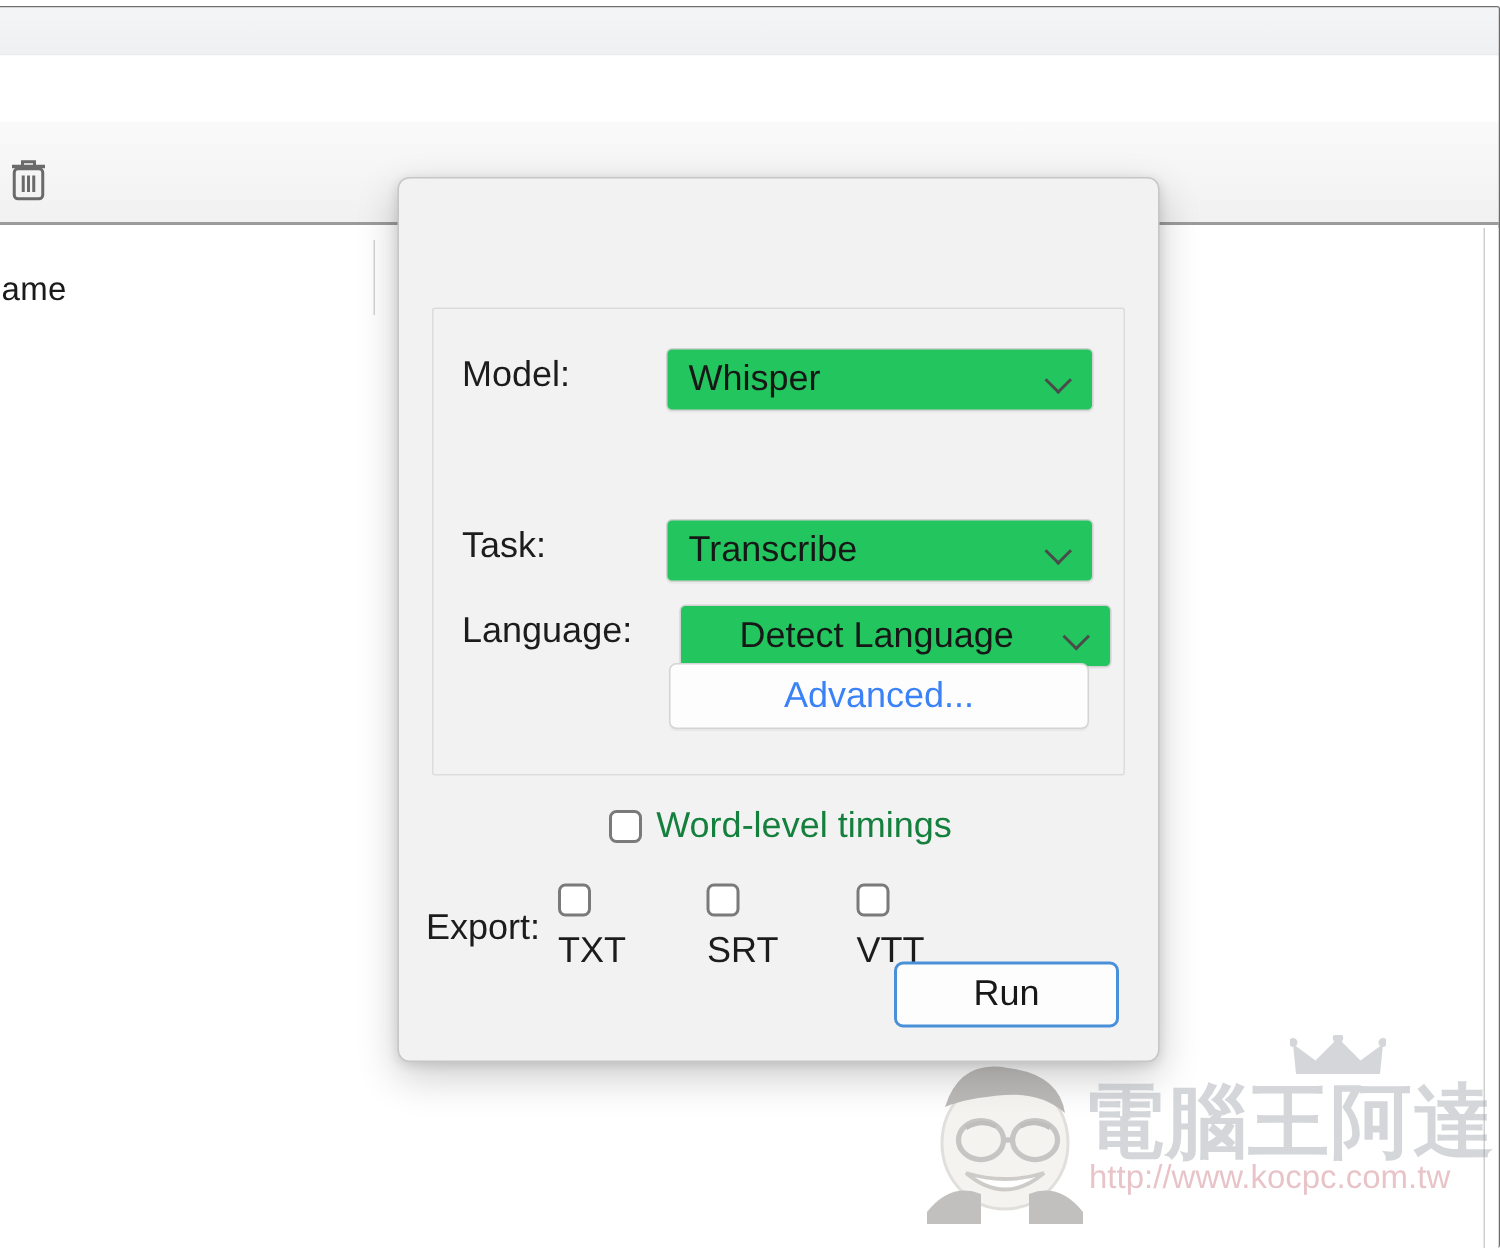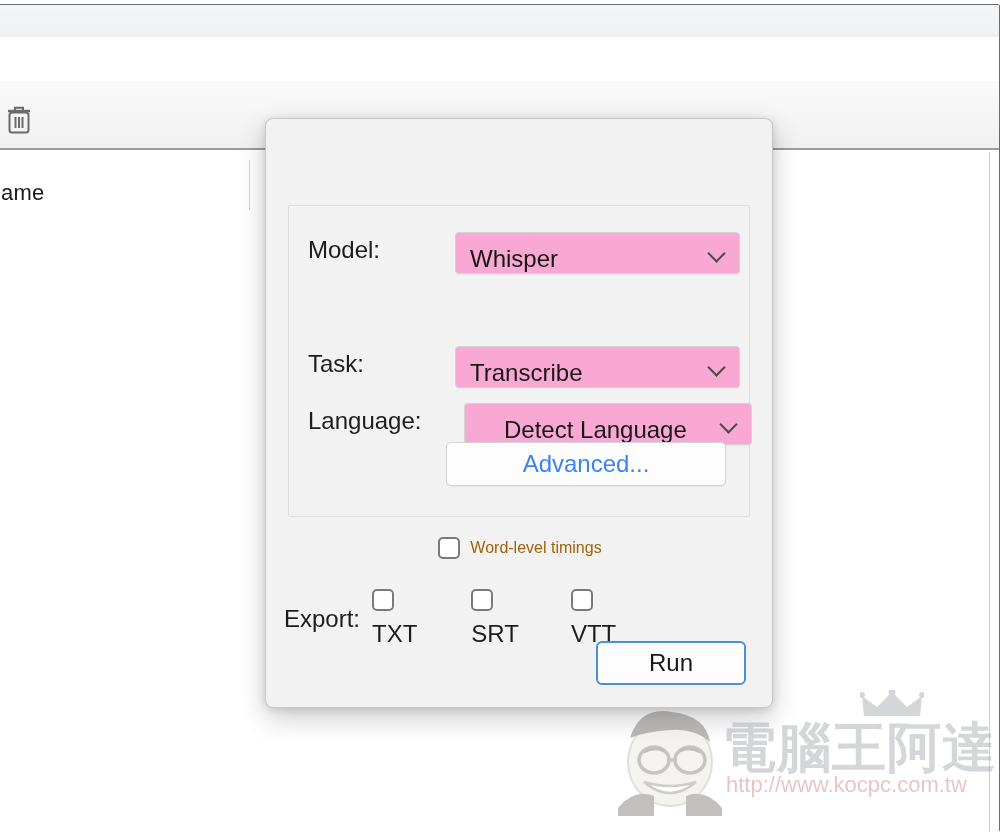--- a/index.html
+++ b/index.html
@@ -217,27 +217,26 @@
     color: #1c1c1c;
     white-space: nowrap;
   }
 
   .combo {
     position: absolute;
     left: 155px;
     top: 0;
     width: 285px;
     height: 42px;
-    background: #f9a8d4;
+    background: #22c55e;
     border: 1px solid #d2d2d2;
     border-radius: 4px;
     display: flex;
-    align-items: flex-end;
+    align-items: center;
     box-shadow: 0 1px 1px rgba(0,0,0,0.04);
-    margin-left: 11px;
   }
   .combo-text {
     margin-left: 14px;
     font-size: 24px;
     color: #171717;
     white-space: nowrap;
     overflow: hidden;
   }
   .chev {
     position: absolute;
@@ -288,22 +287,22 @@
     position: absolute;
     left: 0;
     top: 418px;
     width: 508px;
     display: flex;
     align-items: center;
     justify-content: center;
     gap: 10px;
   }
   .wordlevel-label {
-    font-size: 16px;
-    color: #a16207;
+    font-size: 24px;
+    color: #15803d;
     white-space: nowrap;
   }
 
   .export-row {
     position: absolute;
     left: 18px;
     top: 470px;
     width: 472px;
     display: flex;
     align-items: center;

